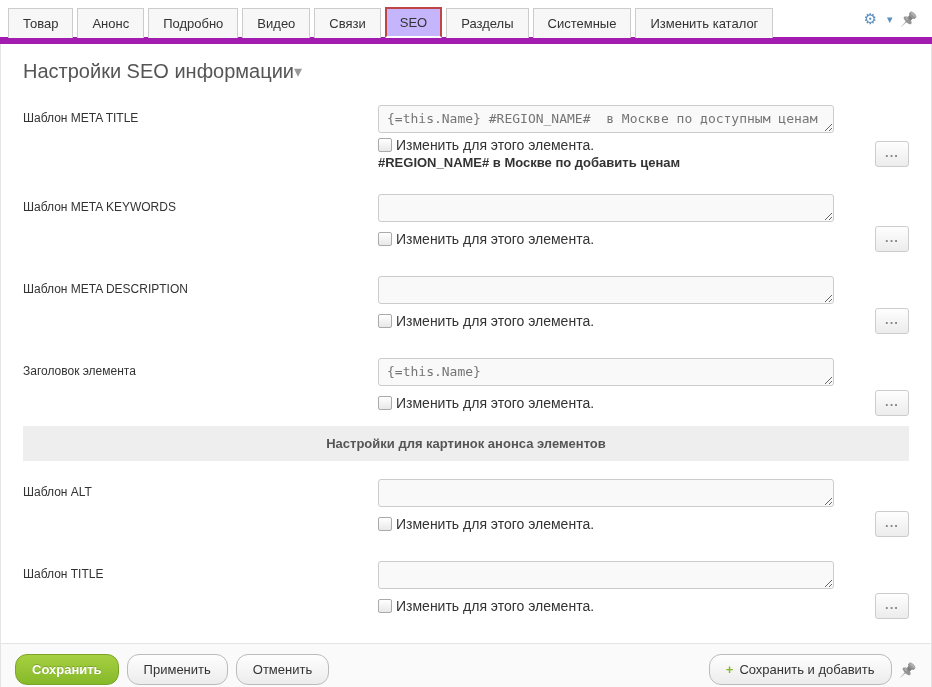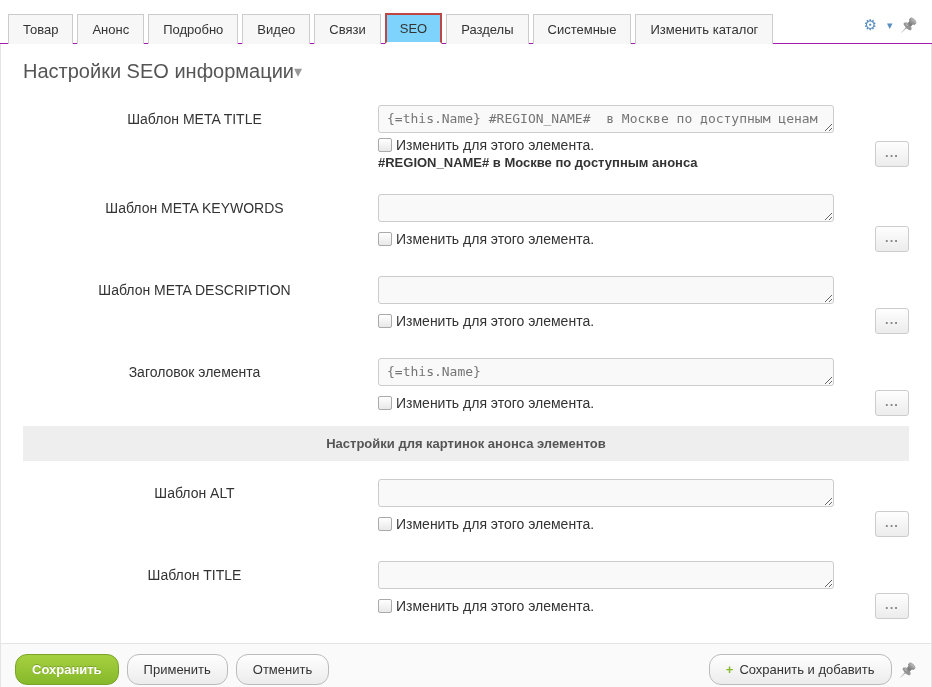--- a/index.html
+++ b/index.html
@@ -7,39 +7,39 @@
       font-family: Arial, Helvetica, sans-serif;
       font-size: 13px;
       color: #333;
       background: #fff;
       width: 932px;
     }
     
     .tabs-row {
       display: flex;
       align-items: center;
-      padding: 12px 8px 0 8px;
-      border-bottom: 1px solid #a21caf;
+      padding: 6px 8px 0 8px;
+      border-bottom: 7px solid #a21caf;
       gap: 4px;
     }
     .tab {
       background: #f7f7f7;
       border: 1px solid #ccc;
       border-bottom: none;
       padding: 7px 14px;
       font-size: 13px;
       color: #333;
       cursor: pointer;
       position: relative;
       top: 1px;
     }
     .tab.active {
       border: 2px solid #c04545;
       border-bottom: 2px solid #fff;
-      background: #7dd3fc;
+      background: #c4b5fd;
       padding: 6px 13px;
     }
     .tabs-spacer { flex: 1; }
     .tab-actions {
       display: flex;
       align-items: center;
       gap: 8px;
       padding: 0 6px 6px 0;
       color: #5b8fbf;
     }
@@ -67,24 +67,24 @@
     .form-body {
       padding: 10px 22px 20px 22px;
     }
     .form-row {
       display: flex;
       align-items: flex-start;
       margin-bottom: 4px;
     }
     .form-label {
       width: 355px;
-      text-align: center;
+      text-align: left;
       padding: 6px 12px 0 0;
       color: #333;
-      font-size: 14px;
+      font-size: 12px;
     }
     .form-field {
       flex: 1;
       display: flex;
       flex-direction: column;
     }
     .text-input {
       width: 456px;
       padding: 5px 8px;
       border: 1px solid #ccc;
@@ -193,21 +193,21 @@
     <div class="form-row">
       <div class="form-label">Шаблон META TITLE</div>
       <div class="form-field">
         <textarea class="text-input ta" placeholder="{=this.Name} #REGION_NAME#  в Москве по доступным ценам" style=""></textarea>
         <div class="below-row">
           <div class="below-left">
             <div class="checkbox-line">
               <span class="checkbox"></span>
               <span class="checkbox-label">Изменить для этого элемента.</span>
             </div>
-            <div class="preview-line"><b>#REGION_NAME# в Москве по доступным анонса</b></div>
+            <div class="preview-line"><b>#REGION_NAME# в Москве по добавить ценам</b></div>
           </div>
           <div class="ellipsis-btn"></div>
         </div>
       </div>
     </div>
 
     <div class="block-gap"></div>
 
     <div class="form-row">
       <div class="form-label">Шаблон META KEYWORDS</div>

